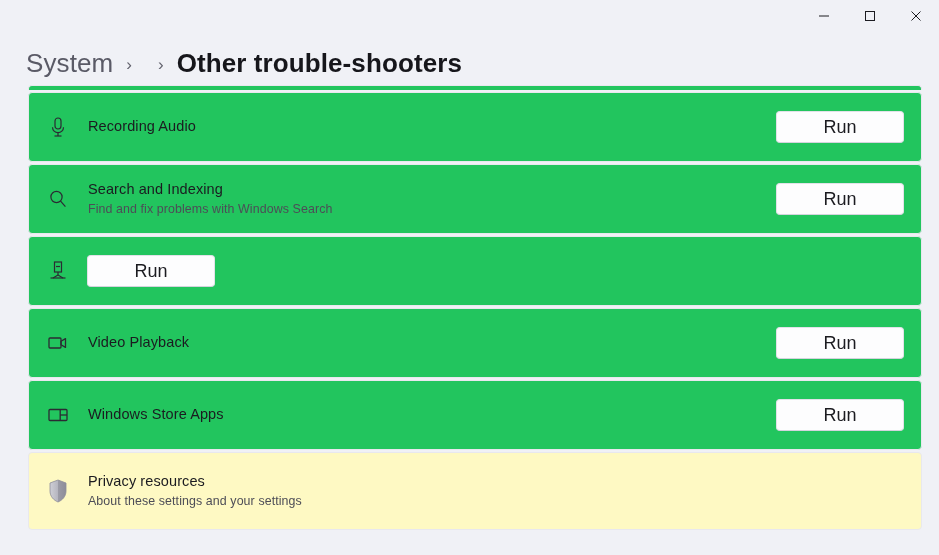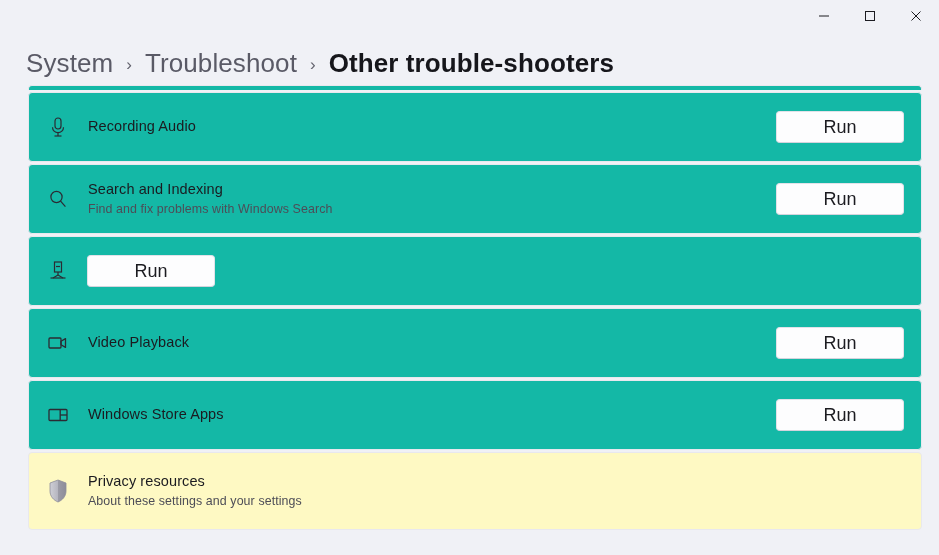--- a/index.html
+++ b/index.html
@@ -61,21 +61,21 @@
   }
 
   
   .list {
     margin-top: 9px;
     padding-left: 28px;
     padding-right: 18px;
   }
   .card {
     position: relative;
-    background: #14b8a6;
+    background: #22c55e;
     border: 1px solid #e8e8ee;
     border-radius: 4px;
     height: 70px;
     margin-bottom: 2px;
     display: flex;
     align-items: center;
     box-sizing: border-box;
     width: 894px;
   }
   .card.stub {
@@ -162,21 +162,20 @@
         <line x1="1.5" y1="1.5" x2="10.5" y2="10.5" stroke="#1c1c21" stroke-width="1"></line>
         <line x1="10.5" y1="1.5" x2="1.5" y2="10.5" stroke="#1c1c21" stroke-width="1"></line>
       </svg>
     </span>
   </div>
 </div>
 
 <div class="breadcrumb">
   <span class="crumb">System</span>
   <span class="crumb-sep">›</span>
-  <span class="crumb">Troubleshoot</span>
   <span class="crumb-sep">›</span>
   <span class="crumb current">Other trouble-shooters</span>
 </div>
 
 <div class="list">
 
   <div class="card stub"></div>
 
   <div class="card">
     <div class="icon-wrap">

